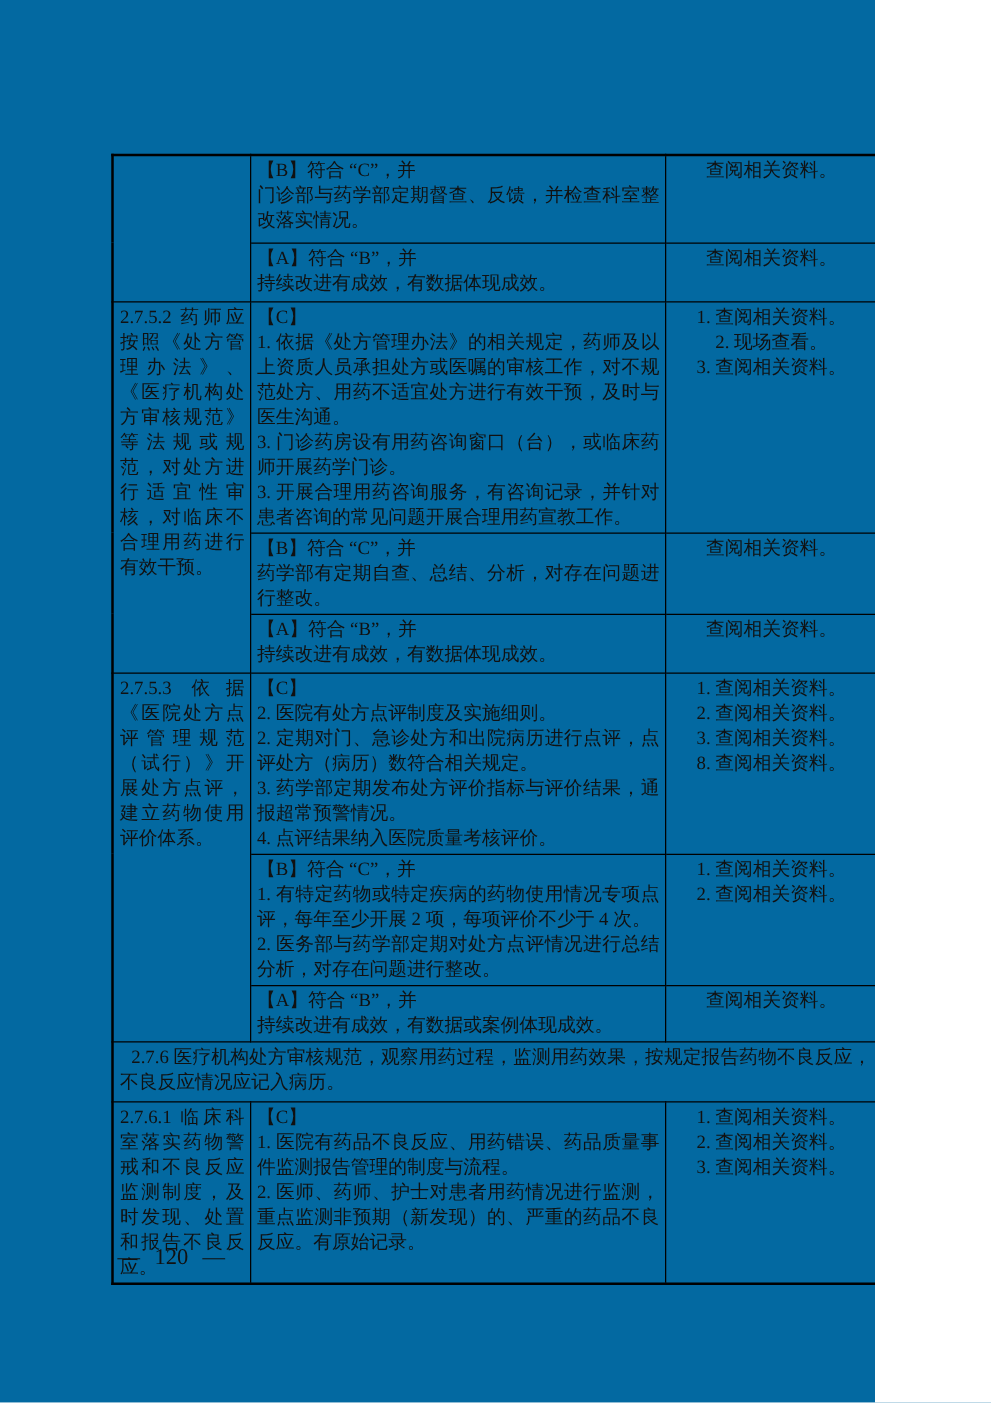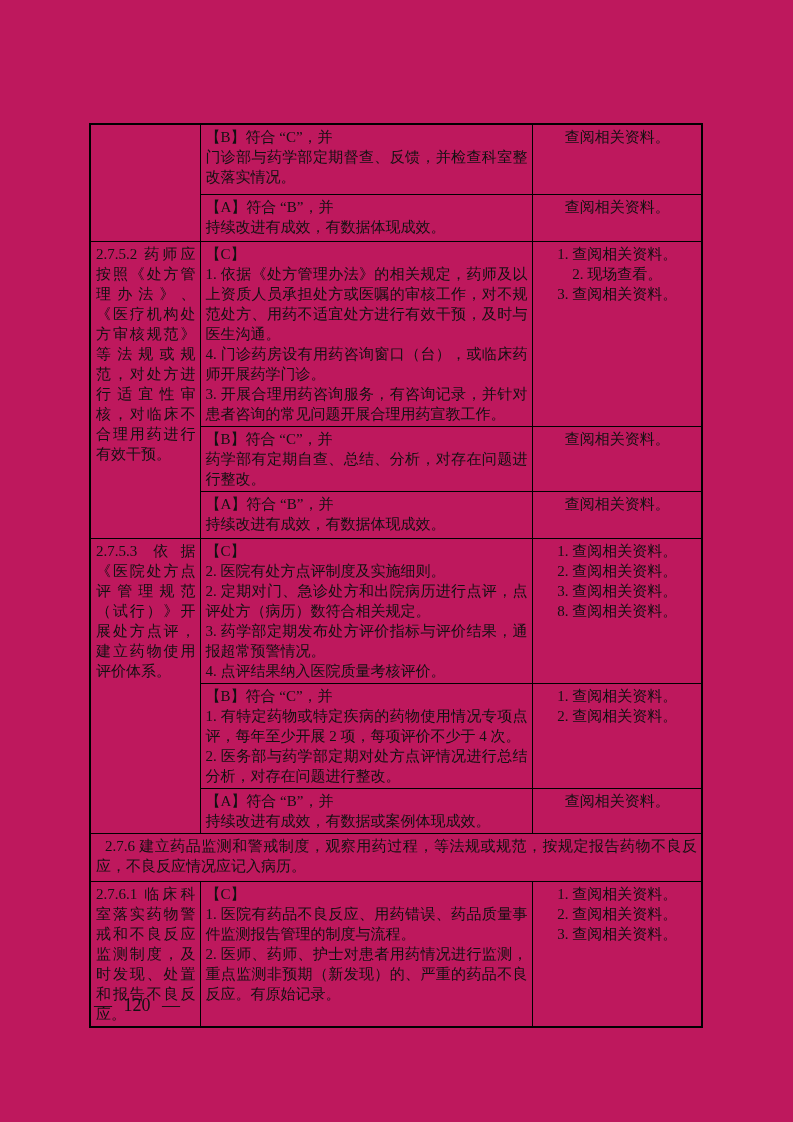--- a/index.html
+++ b/index.html
@@ -2,23 +2,23 @@
 <html><head>
 <meta charset="utf-8">
 <style>
   html, body {
     margin: 0;
     padding: 0;
     background: #ffffff;
   }
   .page {
     position: relative;
-    width: 793px;
+    width: 700px;
     height: 1122px;
-    background: #be185d;
+    background: #0369a1;
     font-family: "Liberation Serif", "DejaVu Serif", serif;
     color: #111111;
     overflow: hidden;
   }
   table.doc-table {
     position: absolute;
     left: 89px;
     top: 123px;
     width: 612px;
     border-collapse: collapse;
@@ -106,21 +106,21 @@
         </td>
       </tr>
 
       <tr class="r3">
         <td class="crit-cell" rowspan="3">
           <div>2.7.5.2 药师应按照《处方管理办法》、《医疗机构处方审核规范》等法规或规范，对处方进行适宜性审核，对临床不合理用药进行有效干预。</div>
         </td>
         <td class="mid-cell">
           <div>【C】</div>
           <div>1. 依据《处方管理办法》的相关规定，药师及以上资质人员承担处方或医嘱的审核工作，对不规范处方、用药不适宜处方进行有效干预，及时与医生沟通。</div>
-          <div>4. 门诊药房设有用药咨询窗口（台），或临床药师开展药学门诊。</div>
+          <div>3. 门诊药房设有用药咨询窗口（台），或临床药师开展药学门诊。</div>
           <div>3. 开展合理用药咨询服务，有咨询记录，并针对患者咨询的常见问题开展合理用药宣教工作。</div>
         </td>
         <td class="method-cell">
           <div>1. 查阅相关资料。</div>
           <div>2. 现场查看。</div>
           <div>3. 查阅相关资料。</div>
         </td>
       </tr>
 
       <tr class="r4">
@@ -179,21 +179,21 @@
           <div>【A】符合 “B”，并</div>
           <div>持续改进有成效，有数据或案例体现成效。</div>
         </td>
         <td class="method-cell method-center">
           <div>查阅相关资料。</div>
         </td>
       </tr>
 
       <tr class="r9">
         <td class="std-cell" colspan="3">
-          <div>2.7.6 建立药品监测和警戒制度，观察用药过程，等法规或规范，按规定报告药物不良反应，不良反应情况应记入病历。</div>
+          <div>2.7.6 医疗机构处方审核规范，观察用药过程，监测用药效果，按规定报告药物不良反应，不良反应情况应记入病历。</div>
         </td>
       </tr>
 
       <tr class="r10">
         <td class="crit-cell">
           <div>2.7.6.1 临床科室落实药物警戒和不良反应监测制度，及时发现、处置和报告不良反应。</div>
         </td>
         <td class="mid-cell">
           <div>【C】</div>
           <div>1. 医院有药品不良反应、用药错误、药品质量事件监测报告管理的制度与流程。</div>

